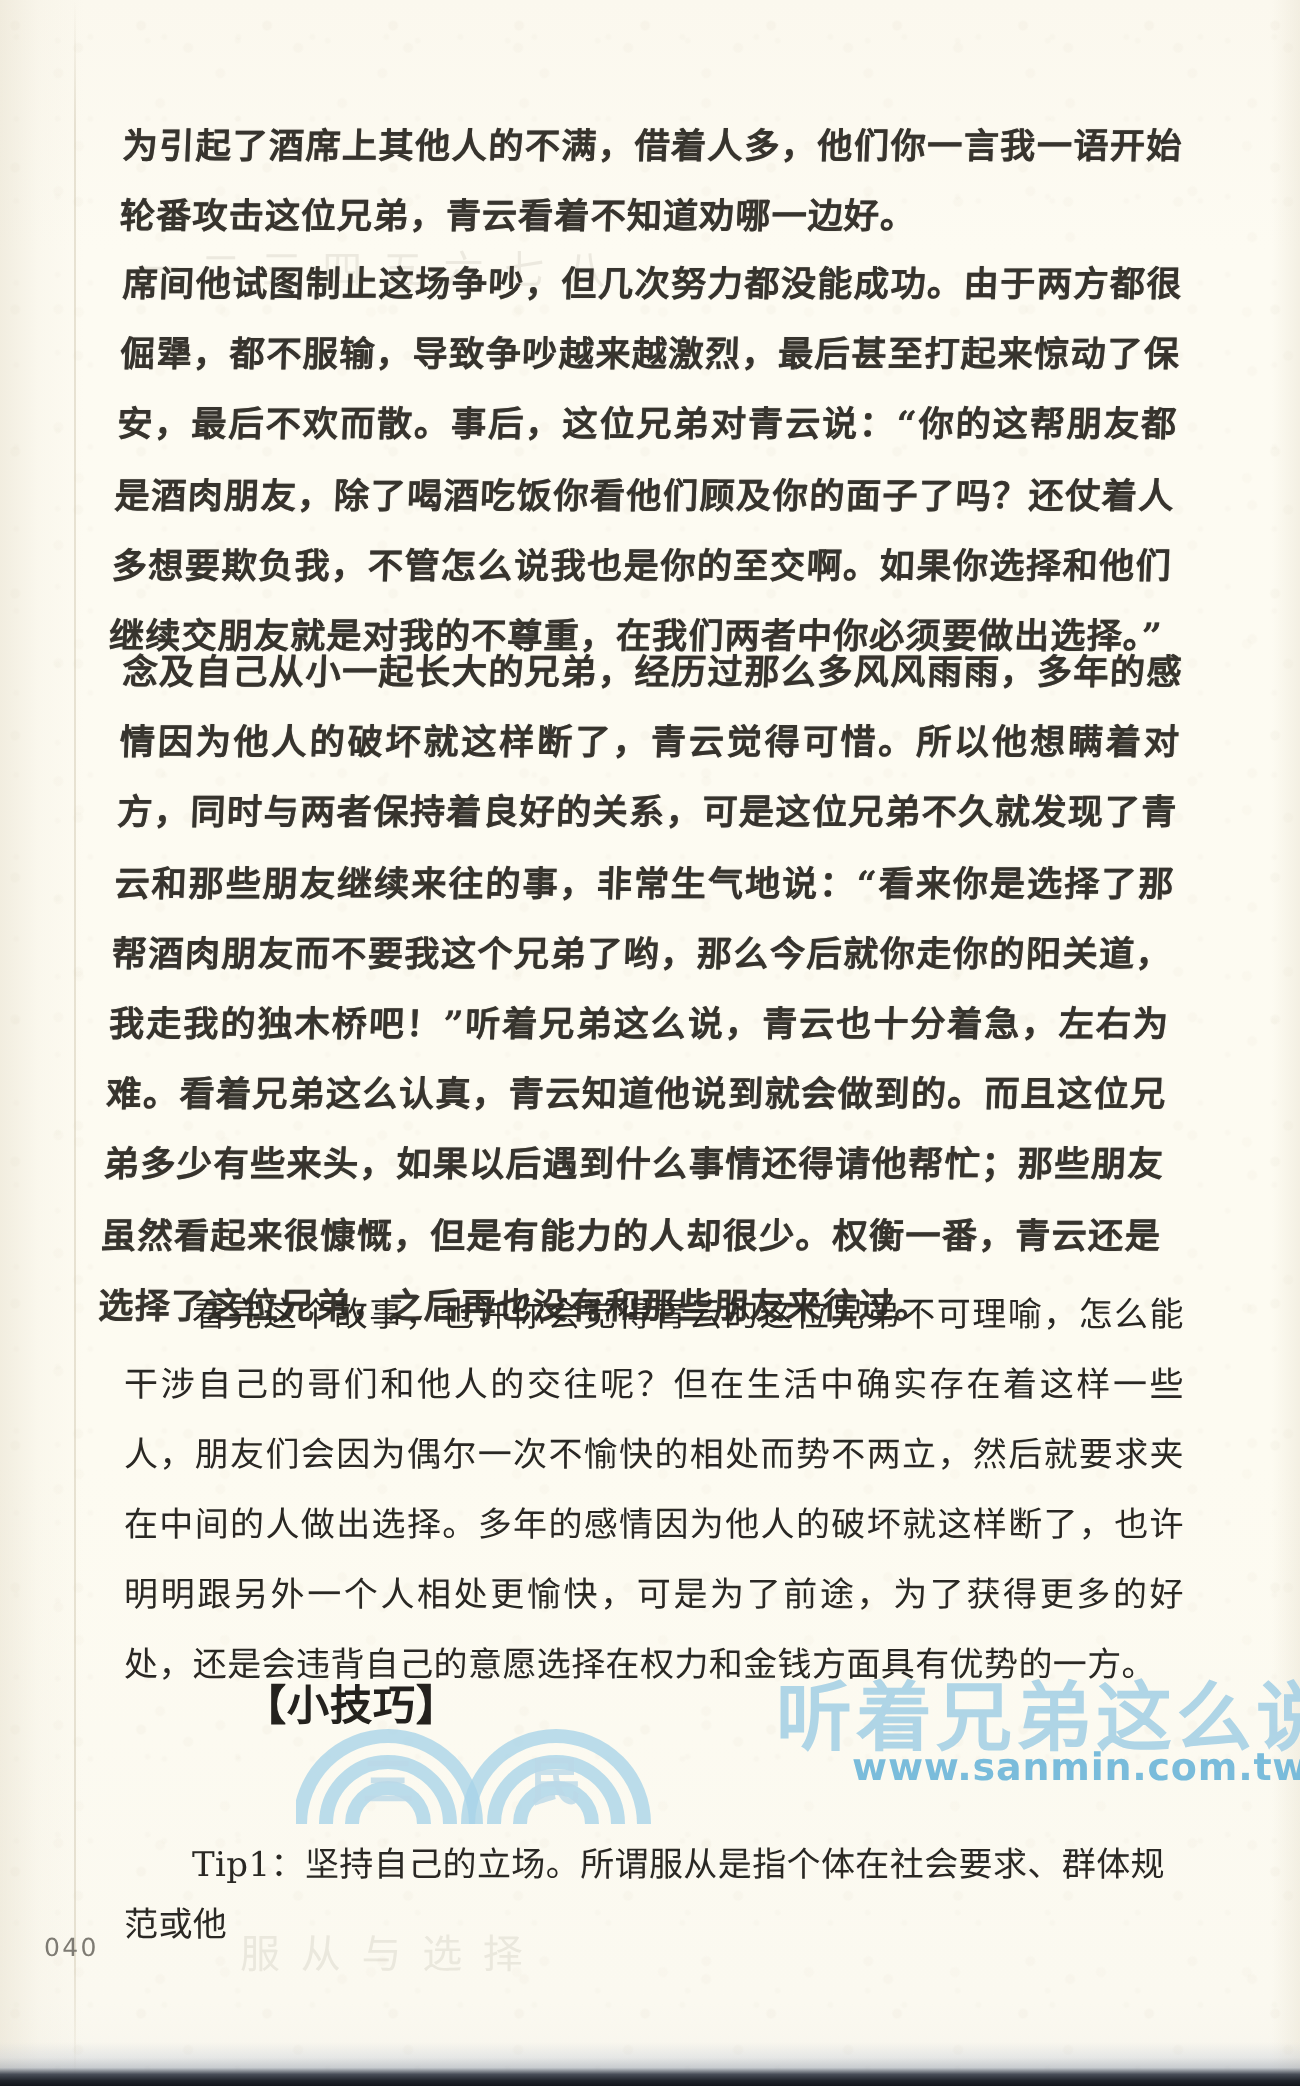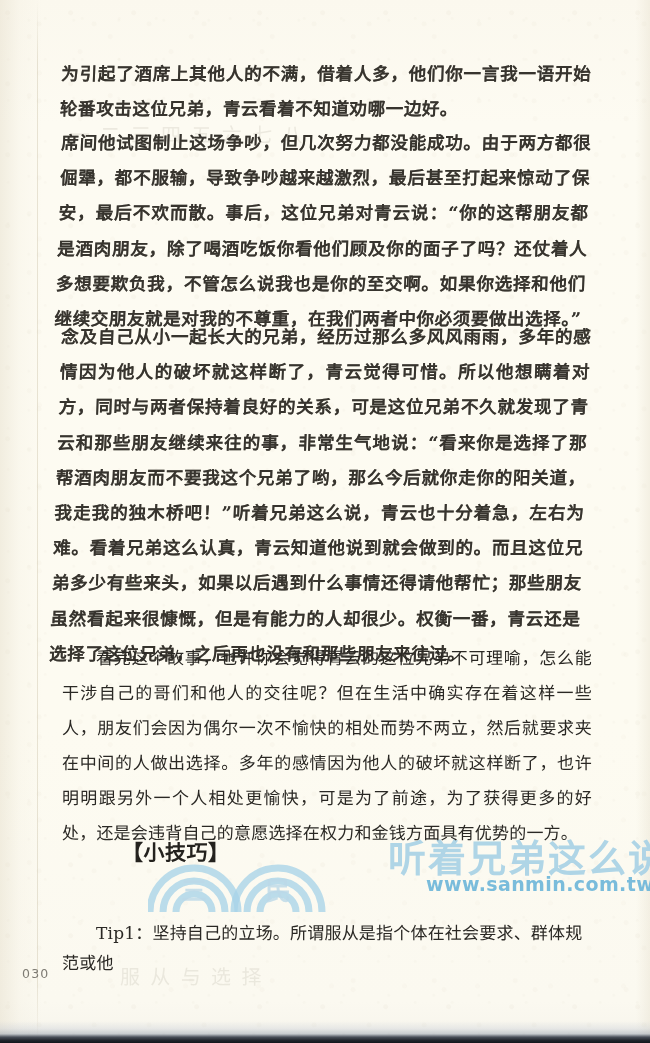--- a/index.html
+++ b/index.html
@@ -270,18 +270,18 @@
 
     <div class="para-block" style="top:641px;">
       <p class="song">看完这个故事，也许你会觉得青云的这位兄弟不可理喻，怎么能干涉自己的哥们和他人的交往呢？但在生活中确实存在着这样一些人，朋友们会因为偶尔一次不愉快的相处而势不两立，然后就要求夹在中间的人做出选择。多年的感情因为他人的破坏就这样断了，也许明明跟另外一个人相处更愉快，可是为了前途，为了获得更多的好处，还是会违背自己的意愿选择在权力和金钱方面具有优势的一方。</p>
     </div>
 
     <div class="tips-heading">【小技巧】</div>
 
     <div class="tip-line">Tip1：坚持自己的立场。所谓服从是指个体在社会要求、群体规范或他</div>
   </div>
 
-  <div class="page-number">030</div>
+  <div class="page-number">040</div>
 
   <div class="scan-strip-soft"></div>
   <div class="scan-strip"></div>
 
 </div>
 
 </body></html>

